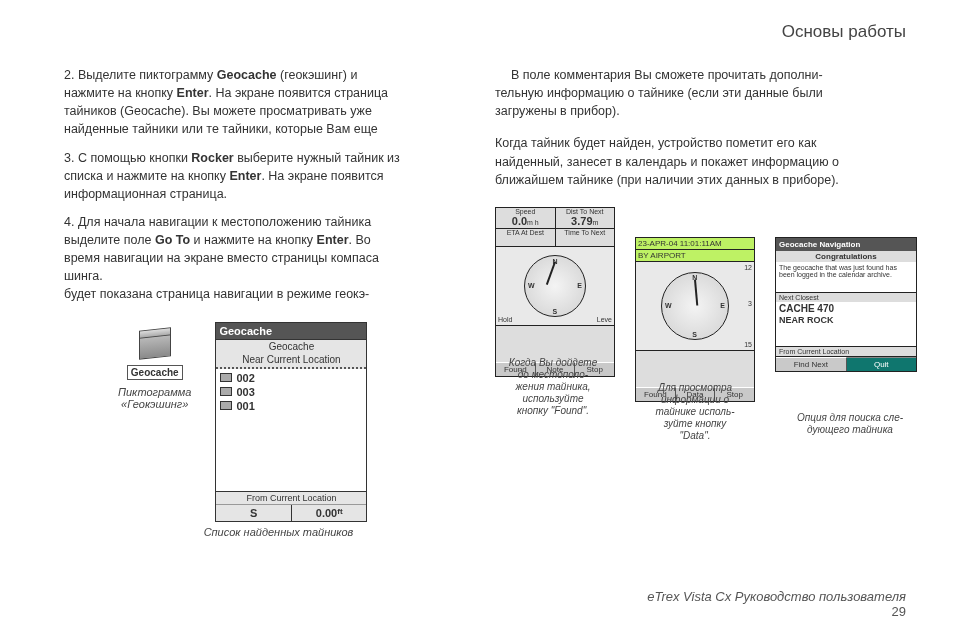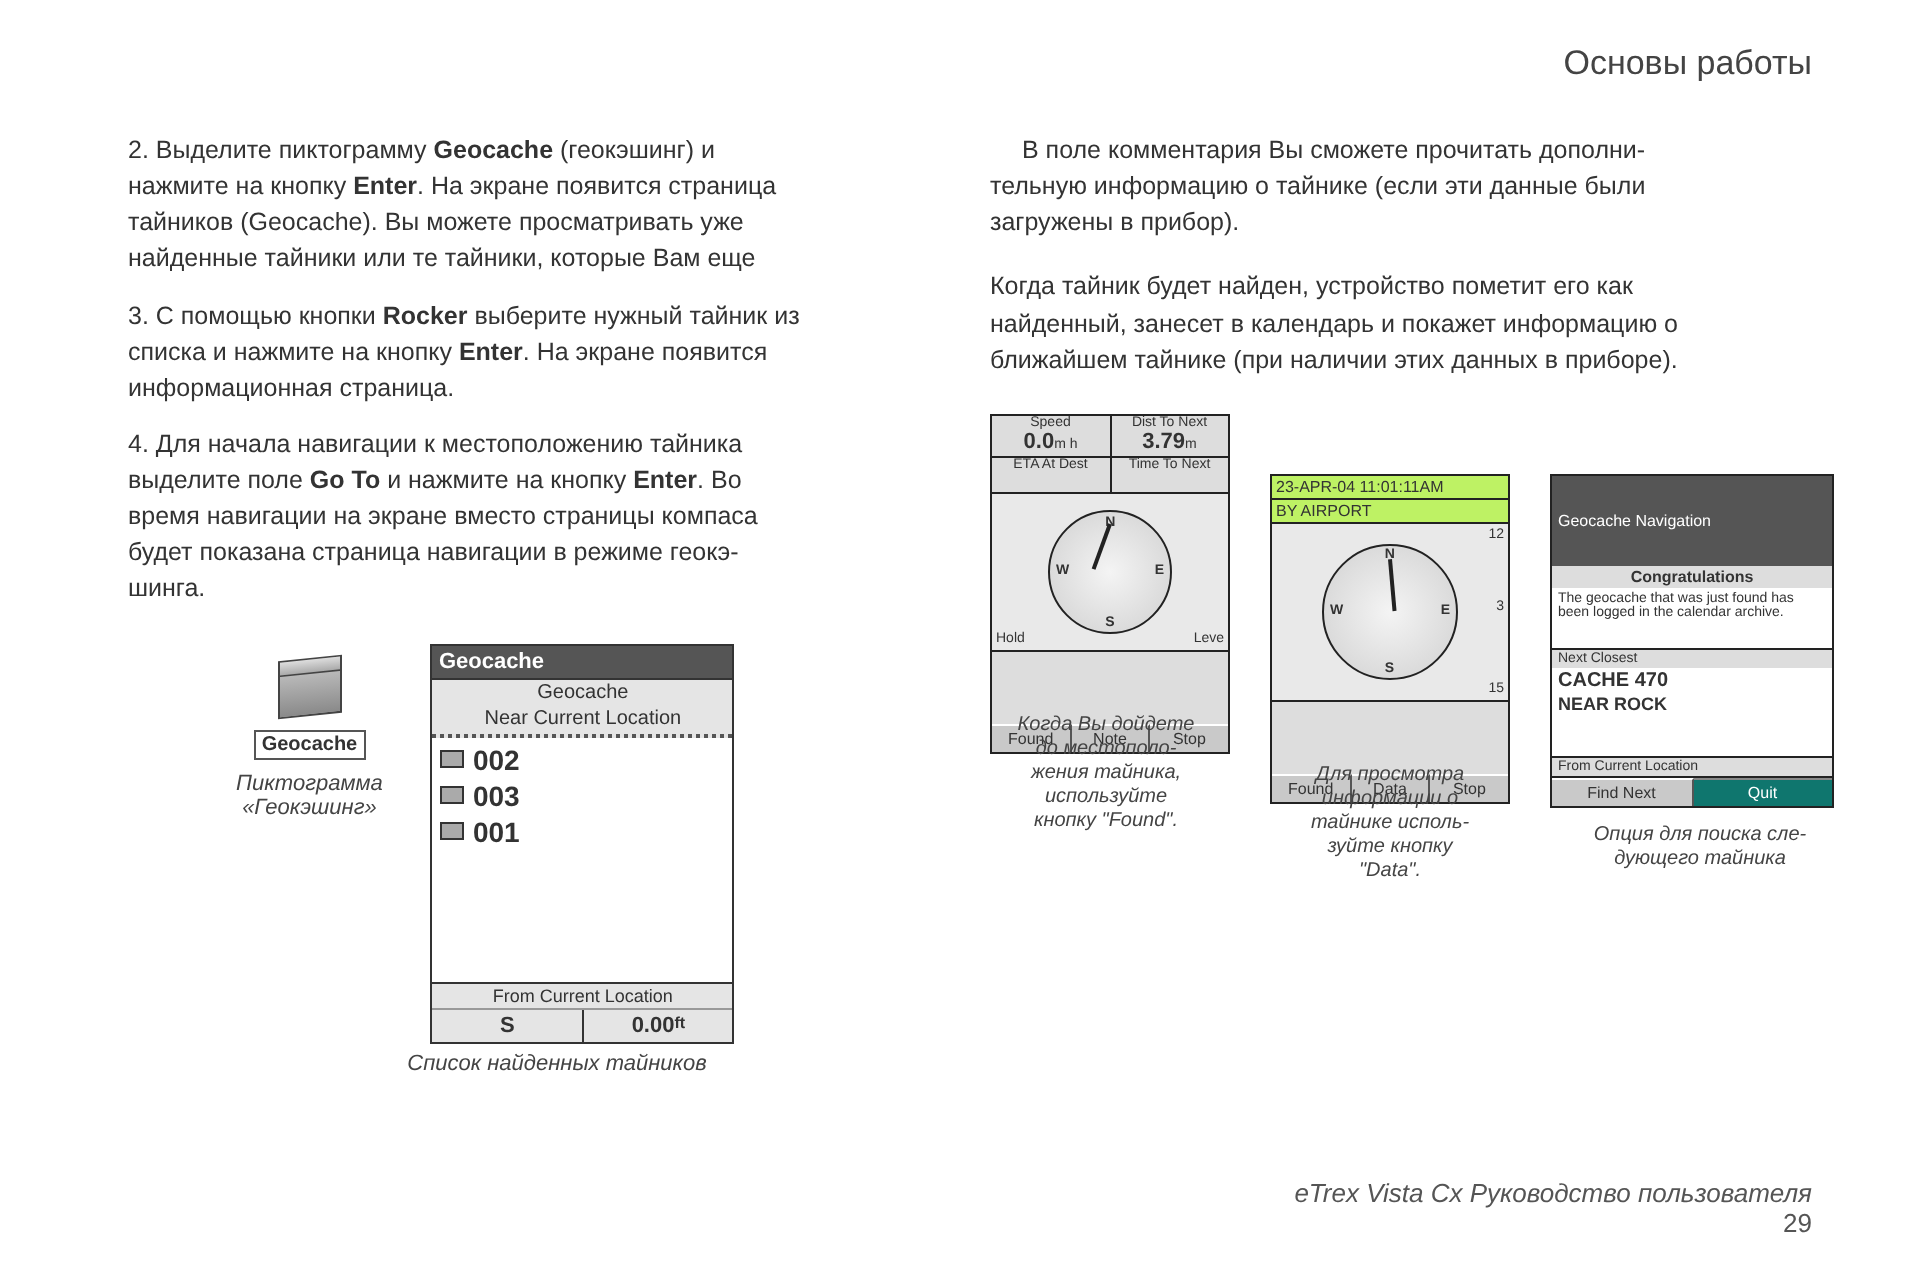--- a/index.html
+++ b/index.html
@@ -21,21 +21,21 @@
   .geocache-icon{width:36px;height:30px;margin:0 auto 2px;position:relative;}
   .box3d{width:30px;height:22px;background:linear-gradient(#bdbdbd,#8a8a8a);border:1px solid #444;transform:skewY(-6deg);position:absolute;left:2px;top:4px;}
   .box-lid{width:30px;height:8px;background:linear-gradient(#ddd,#aaa);border:1px solid #444;transform:skewY(-6deg) scaleY(.8);position:absolute;left:2px;top:-2px;}
   .geocache-label{display:inline-block;background:#fff;border:1px solid #555;padding:1px 3px;font-size:10px;font-weight:bold;}
   .pikto-caption{font-style:italic;font-size:11px;margin-top:6px;color:#444;}
 
   .device-screen{width:150px;border:1px solid #333;background:#e5e5e5;font-family:Arial,sans-serif;}
   .ds-title{background:#555;color:#fff;font-size:11px;font-weight:bold;padding:2px 3px;border-bottom:1px solid #333;}
   .ds-sub{text-align:center;font-size:10px;padding:1px 0;line-height:1.15;}
   .ds-divider{height:2px;background:repeating-linear-gradient(90deg,#555,#555 2px,#e5e5e5 2px,#e5e5e5 4px);}
-  .ds-list{background:#fff;height:118px;padding:2px 4px;font-size:14px;font-weight:bold;}
+  .ds-list{background:#fff;height:118px;padding:2px 4px;font-size:11px;font-weight:bold;}
   .ds-list .row{display:flex;align-items:center;gap:4px;padding:1px 0;}
   .chest{width:10px;height:7px;border:1px solid #333;background:#aaa;display:inline-block;}
   .ds-footer{border-top:1px solid #333;}
   .ds-footlabel{font-size:9px;text-align:center;padding:1px 0;border-bottom:1px solid #999;}
   .ds-footrow{display:flex;}
   .ds-footrow .cell{flex:1;text-align:center;font-size:11px;font-weight:bold;padding:2px 0;}
   .ds-footrow .cell:first-child{border-right:1px solid #333;}
   .fig1-caption{text-align:center;font-style:italic;font-size:11px;margin-top:4px;color:#444;margin-left:50px;}
 
   
@@ -56,21 +56,21 @@
   .mini .bbtn:last-child{border-right:none;}
   .mini .sidelab{position:absolute;font-size:7px;}
   .mini1{left:0;top:0;width:118px;}
   .mini1 .clockwrap{height:78px;}
   .mini1 .clock{width:60px;height:60px;}
   .mini2{left:140px;top:30px;width:118px;}
   .mini2 .topline{font-size:8px;padding:1px 2px;border-bottom:1px solid #222;background:#bef264;white-space:nowrap;}
   .mini2 .clockwrap{height:88px;}
   .mini2 .clock{width:66px;height:66px;}
   .mini3{left:280px;top:30px;width:140px;}
-  .mini3 .title{background:#555;color:#fff;font-size:8px;font-weight:normal;padding:18px 3px;}
+  .mini3 .title{background:#555;color:#fff;font-size:8px;font-weight:bold;padding:2px 3px;}
   .mini3 .congr{text-align:center;font-size:8px;font-weight:bold;padding:1px 0;}
   .mini3 .msg{font-size:7px;padding:2px 3px;line-height:1.1;background:#fff;height:26px;}
   .mini3 .sec{font-size:7px;padding:1px 3px;border-top:1px solid #222;}
   .mini3 .big{font-size:10px;font-weight:bold;padding:1px 3px;background:#fff;}
   .mini3 .near{font-size:9px;font-weight:bold;padding:0 3px 3px;background:#fff;}
   .mini3 .gap{height:18px;background:#fff;}
   .mini3 .fcl{font-size:7px;padding:1px 3px;border-top:1px solid #222;}
   .mini3 .btns{display:flex;border-top:1px solid #222;}
   .mini3 .btn{flex:1;text-align:center;font-size:8px;padding:2px 0;background:#c9c9c9;border-right:1px solid #555;border-top:1px solid #fff;}
   .mini3 .btn:last-child{border-right:none;}
@@ -114,22 +114,22 @@
           <span class="step-indent">информационная страница.</span>
         </li>
         <li>
           <span class="step-first">
             <span>4. </span><span>Для начала навигации к местоположению тайника</span>
           </span>
           <span class="step-indent">
             <span>выделите поле </span><b>Go To</b><span> и нажмите на кнопку </span><b>Enter</b><span>. Во</span>
           </span>
           <span class="step-indent">время навигации на экране вместо страницы компаса</span>
+          <span class="step-indent">шинга.</span>
           <span class="step-indent">будет показана страница навигации в режиме геокэ-</span>
-          <span class="step-indent">шинга.</span>
         </li>
       </ol>
 
       <div class="fig1">
         <div class="geocache-icon-wrap">
           <div class="geocache-icon">
             <div class="box3d"></div>
               <div class="box-lid"></div>
           </div>
           <span class="geocache-label">Geocache</span>

